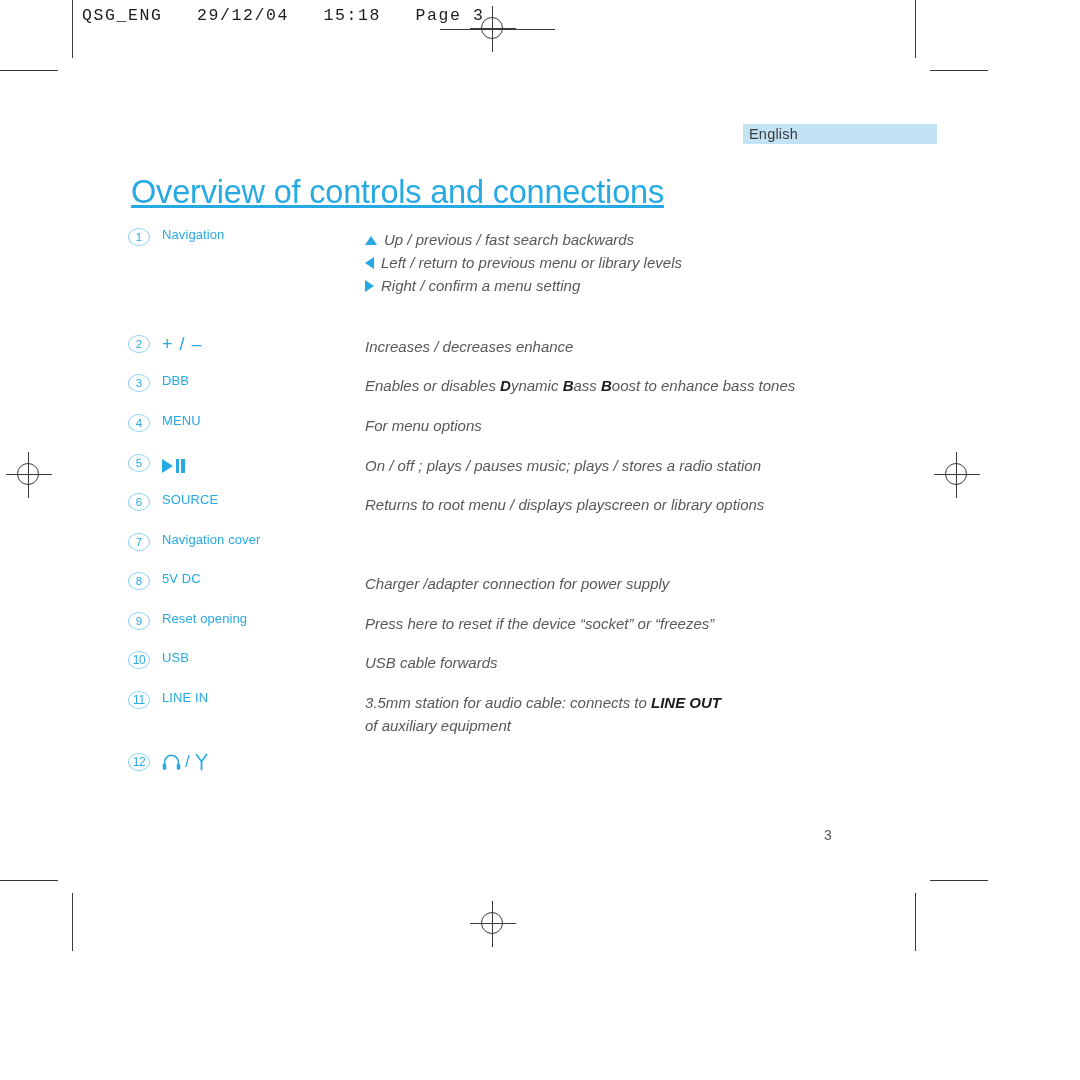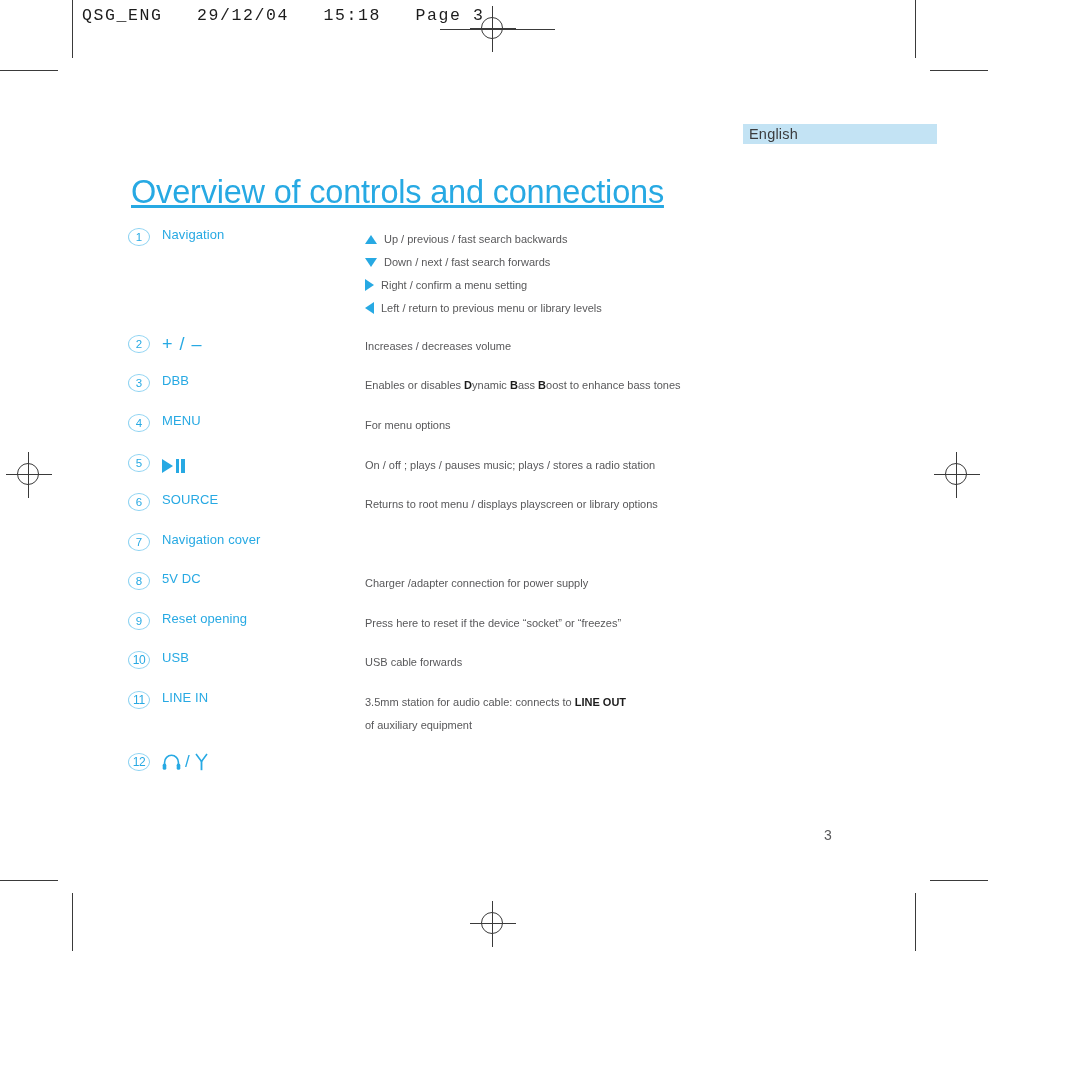--- a/index.html
+++ b/index.html
@@ -146,23 +146,24 @@
     font-size: 13px;
     letter-spacing: 0.1px;
     white-space: nowrap;
   }
 
   .desc {
     position: absolute;
     left: 237px;
     top: 0px;
     color: #58585a;
-    font-size: 11px;
+    font-size: 15px;
     line-height: 23px;
     white-space: nowrap;
+    font-style: italic;
   }
   .desc b { color: #1c1c1c; font-weight: bold; }
 
   .desc-line { display: block; white-space: nowrap; }
 
   .arrow-line {
     display: block;
     white-space: nowrap;
     line-height: 23px;
   }
@@ -294,30 +295,29 @@
   <div class="lang-badge">English</div>
 
   <h1 class="title">Overview of controls and connections</h1>
 
   <div class="rows" id="rows">
       <div class="row" style="top: 228px;">
         <div class="num">1</div>
         <div class="label">Navigation</div>
         <div class="desc">
           <span class="arrow-line"><span class="tri up"></span>Up / previous / fast search backwards</span>
-          <span class="arrow-line"><span class="tri down"></span>Down / next / fast search forwards</span>
+          <span class="arrow-line"><span class="tri left"></span>Left / return to previous menu or library levels</span>
           <span class="arrow-line"><span class="tri right"></span>Right / confirm a menu setting</span>
-          <span class="arrow-line"><span class="tri left"></span>Left / return to previous menu or library levels</span>
         </div>
       </div>
       <div class="row" style="top: 335px;">
         <div class="num">2</div>
         <div class="label plusminus">+ / –</div>
         <div class="desc">
-          <span class="desc-line">Increases / decreases volume</span>
+          <span class="desc-line">Increases / decreases enhance</span>
         </div>
       </div>
       <div class="row" style="top: 374px;">
         <div class="num">3</div>
         <div class="label">DBB</div>
         <div class="desc">
           <span class="desc-line"><span>Enables or disables </span><b>D</b><span>ynamic </span><b>B</b><span>ass </span><b>B</b><span>oost to enhance bass tones</span></span>
         </div>
       </div>
       <div class="row" style="top: 414px;">

